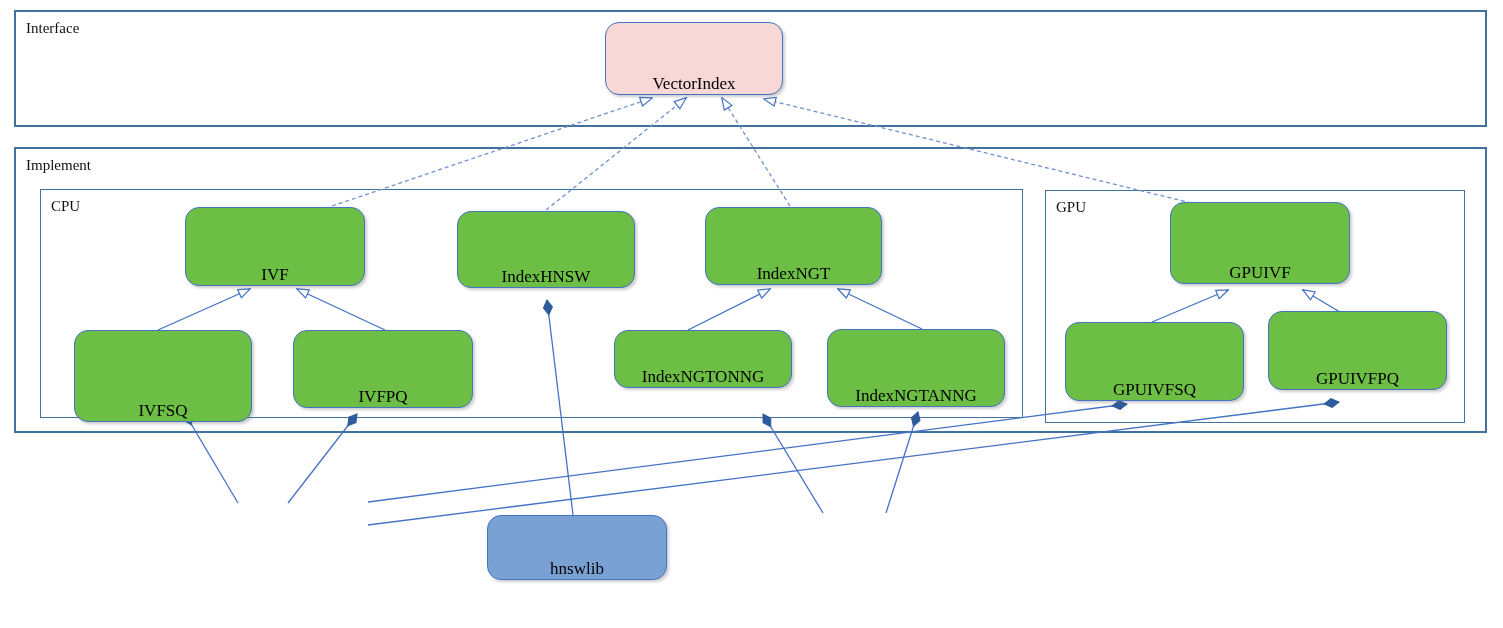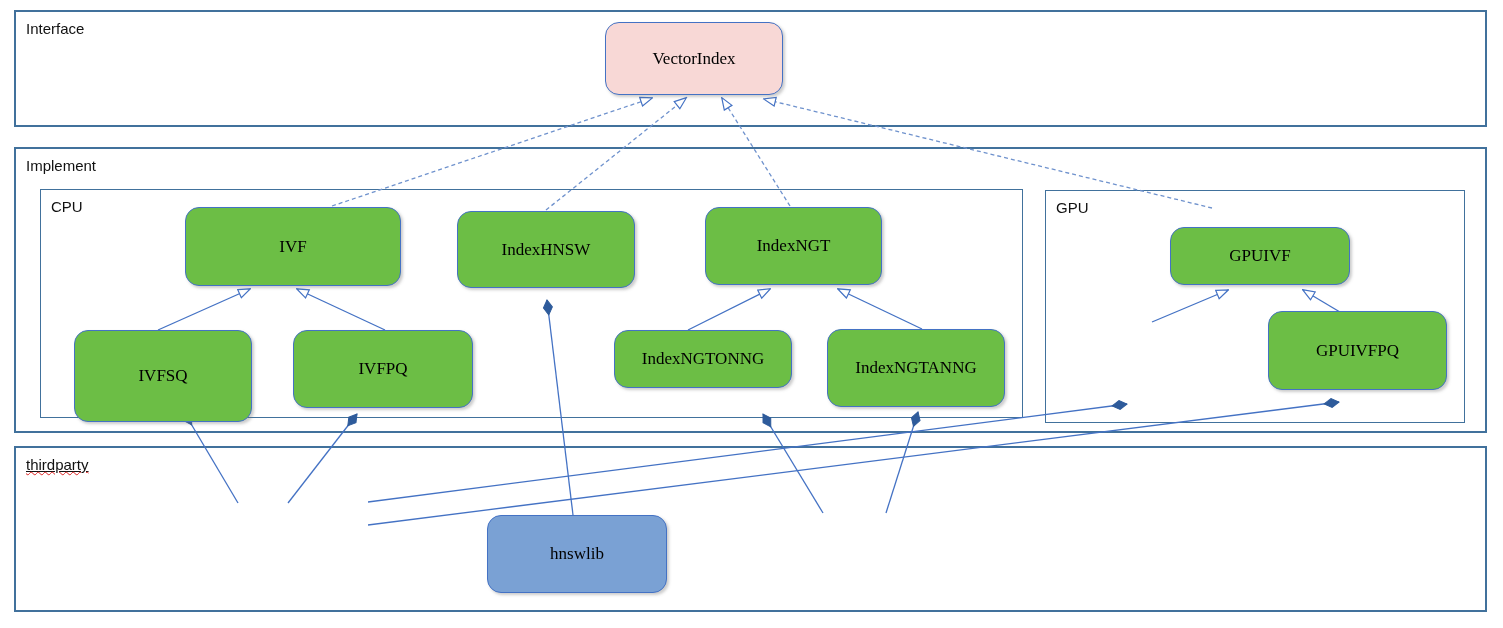--- a/index.html
+++ b/index.html
@@ -6,27 +6,27 @@
   #canvas{
     position:relative;width:1503px;height:628px;background:#ffffff;overflow:hidden;
     font-family:"Liberation Sans",sans-serif;
   }
   .group{
     position:absolute;border:2px solid #41719c;background:transparent;box-sizing:border-box;
   }
   .group.inner{border-width:1.5px;}
   .group-label{
     position:absolute;top:8px;left:10px;font-size:15px;color:#111;
-    font-family:Liberation Sans, sans-serif;white-space:nowrap;
+    font-family:Liberation Serif, serif;white-space:nowrap;
   }
   .squiggle{text-decoration:underline;}
   .squiggle > span{text-decoration:underline wavy #d22;text-decoration-thickness:1px;}
   .node{
     position:absolute;box-sizing:border-box;border:1.5px solid #4472c4;border-radius:14px;
-    display:flex;align-items:center;justify-content:center;
+    display:flex;align-items:flex-end;justify-content:center;
     font-family:"Liberation Serif",serif;font-size:17px;color:#000;
     box-shadow:2px 2px 3px rgba(110,110,110,0.35);
   }
   .node.green{background:#6cbe45;}
   .node.pink{background:#f8d8d6;}
   .node.blue{background:#7aa1d4;}
   #edges{position:absolute;left:0;top:0;width:1503px;height:628px;pointer-events:none;}
   #edges path.solid{stroke:#4472c4;stroke-width:1.3;fill:none;}
   #edges path.dashed{stroke:#6f92cd;stroke-width:1.3;fill:none;stroke-dasharray:4 3;}
 </style>
@@ -44,23 +44,20 @@
   </div>
 
   <div class="group inner" style="left:40px;top:189px;width:983px;height:229px">
     <span class="group-label">CPU</span>
   </div>
 
   <div class="group inner" style="left:1045px;top:190px;width:420px;height:233px">
     <span class="group-label">GPU</span>
   </div>
 
-  <div class="group" style="left:14px;top:446px;width:1473px;height:166px">
-    <span class="group-label squiggle"><span>thirdparty</span></span>
-  </div>
 
   <svg id="edges" width="1503" height="628" viewBox="0 0 1503 628">
     <defs>
       <marker id="tri" markerUnits="userSpaceOnUse" markerWidth="14" markerHeight="12" refX="12.5" refY="5.5" orient="auto">
         <path d="M1,1 L13,5.5 L1,10 Z" fill="#ffffff" stroke="#4472c4" stroke-width="1.2"></path>
       </marker>
       <marker id="diam" markerUnits="userSpaceOnUse" markerWidth="18" markerHeight="11" refX="16" refY="5.5" orient="auto">
         <path d="M1,5.5 L8.5,1 L16,5.5 L8.5,10 Z" fill="#2e5b9b" stroke="#2e5b9b"></path>
       </marker>
     </defs>
@@ -83,21 +80,21 @@
     <path class="solid" d="M368,525 L1339,402" marker-end="url(#diam)"></path>
     <path class="solid" d="M573,515 L547,300" marker-end="url(#diam)"></path>
     <path class="solid" d="M823,513 L763,414" marker-end="url(#diam)"></path>
     <path class="solid" d="M886,513 L918,412" marker-end="url(#diam)"></path>
   </svg>
 
   <div class="node pink" style="left:605px;top:22px;width:178px;height:73px">
     <span>VectorIndex</span>
   </div>
 
-  <div class="node green" style="left:185px;top:207px;width:216px;height:79px">
+  <div class="node green" style="left:185px;top:207px;width:180px;height:79px">
     <span>IVF</span>
   </div>
   <div class="node green" style="left:457px;top:211px;width:178px;height:77px">
     <span>IndexHNSW</span>
   </div>
   <div class="node green" style="left:705px;top:207px;width:177px;height:78px">
     <span>IndexNGT</span>
   </div>
   <div class="node green" style="left:74px;top:330px;width:178px;height:92px">
     <span>IVFSQ</span>
@@ -105,24 +102,27 @@
   <div class="node green" style="left:293px;top:330px;width:180px;height:78px">
     <span>IVFPQ</span>
   </div>
   <div class="node green" style="left:614px;top:330px;width:178px;height:58px">
     <span>IndexNGTONNG</span>
   </div>
   <div class="node green" style="left:827px;top:329px;width:178px;height:78px">
     <span>IndexNGTANNG</span>
   </div>
 
-  <div class="node green" style="left:1170px;top:227px;width:180px;height:58px">
+  <div class="node green" style="left:1170px;top:202px;width:180px;height:82px">
     <span>GPUIVF</span>
+  </div>
+  <div class="node green" style="left:1065px;top:322px;width:179px;height:79px">
+    <span>GPUIVFSQ</span>
   </div>
   <div class="node green" style="left:1268px;top:311px;width:179px;height:79px">
     <span>GPUIVFPQ</span>
   </div>
 
-  <div class="node blue" style="left:487px;top:515px;width:180px;height:78px">
+  <div class="node blue" style="left:487px;top:515px;width:180px;height:65px">
     <span>hnswlib</span>
   </div>
 
 </div>
 
 </body></html>

